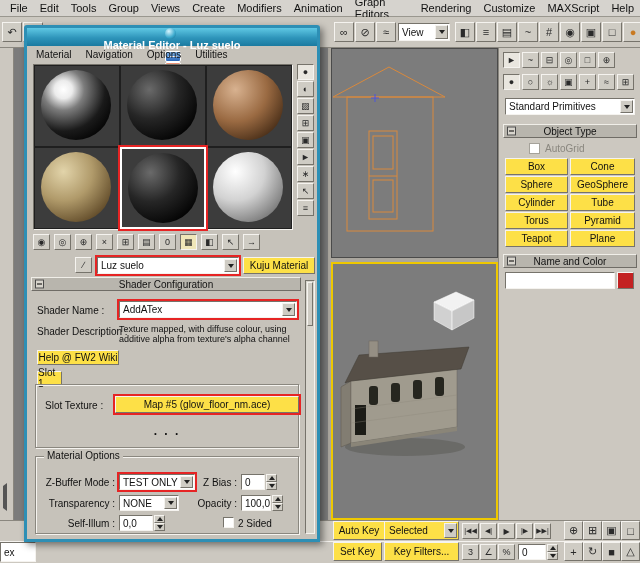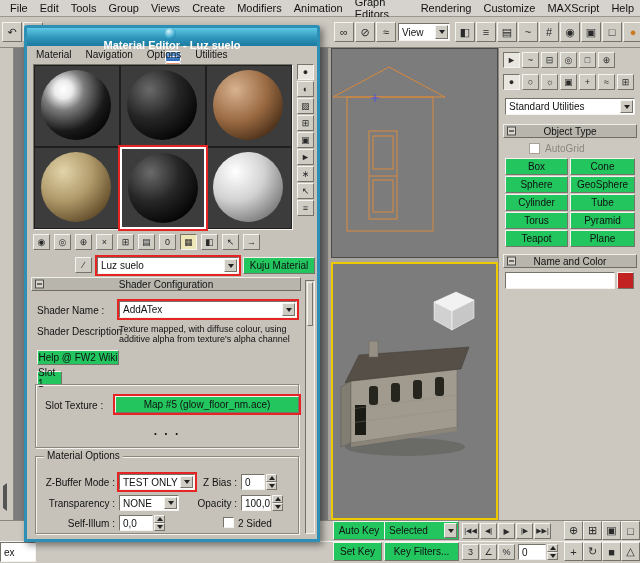--- a/index.html
+++ b/index.html
@@ -2,21 +2,21 @@
 <html><head>
 <meta charset="utf-8">
 <style>
   html,body{margin:0;padding:0;background:#8a8a8a;font-family:"Liberation Sans",sans-serif;}
   .screen{position:relative;width:640px;height:563px;background:#b0aca4;overflow:hidden;font-size:11px;color:#111;}
   .abs{position:absolute;}
   
   .ib{position:absolute;width:20px;height:20px;background:#cfccc4;border:1px solid;border-color:#f5f3ef #76736b #76736b #f5f3ef;display:flex;align-items:center;justify-content:center;font-size:11px;color:#2a2a2a;box-sizing:border-box;}
   .ib.sm{width:17px;height:16px;font-size:9px;}
   .ib.on{background:#e9e6df;border-color:#76736b #f5f3ef #f5f3ef #76736b;}
-  .btn{position:absolute;background:#22c55e;border:1px solid;border-color:#f5f3ef #76736b #76736b #f5f3ef;font-size:10px;display:flex;align-items:center;justify-content:center;box-sizing:border-box;color:#111;}
+  .btn{position:absolute;background:#fde047;border:1px solid;border-color:#f5f3ef #76736b #76736b #f5f3ef;font-size:10px;display:flex;align-items:center;justify-content:center;box-sizing:border-box;color:#111;}
   .field{position:absolute;background:#fff;border:1px solid;border-color:#76736b #f5f3ef #f5f3ef #76736b;font-size:10px;display:flex;align-items:center;padding:0 3px;box-sizing:border-box;overflow:hidden;white-space:nowrap;}
   .sunken{position:absolute;background:#d6d3ce;border:1px solid;border-color:#76736b #f5f3ef #f5f3ef #76736b;font-size:10px;display:flex;align-items:center;padding:0 4px;box-sizing:border-box;white-space:nowrap;overflow:hidden;}
   .ddarrow{position:absolute;right:1px;top:1px;bottom:1px;width:13px;background:#cfccc4;border:1px solid;border-color:#f5f3ef #76736b #76736b #f5f3ef;display:flex;align-items:center;justify-content:center;box-sizing:border-box;}
   .tridown{width:0;height:0;border-left:3px solid transparent;border-right:3px solid transparent;border-top:4px solid #222;}
   .spin{position:absolute;width:11px;height:16px;display:flex;flex-direction:column;}
   .spin>div{flex:1;background:#cfccc4;border:1px solid;border-color:#f5f3ef #76736b #76736b #f5f3ef;display:flex;align-items:center;justify-content:center;box-sizing:border-box;}
   .triup{width:0;height:0;border-left:3px solid transparent;border-right:3px solid transparent;border-bottom:4px solid #222;}
   .tridn{width:0;height:0;border-left:3px solid transparent;border-right:3px solid transparent;border-top:4px solid #222;}
   .lbl{position:absolute;font-size:10px;white-space:nowrap;color:#111;}
   .redbox{box-shadow:0 0 0 2px #e62424;}
@@ -172,21 +172,21 @@
 
     <div class="ib sm on" style="left:4px;top:26px;">●</div>
     <div class="ib sm" style="left:23px;top:26px;">○</div>
     <div class="ib sm" style="left:42px;top:26px;">☼</div>
     <div class="ib sm" style="left:61px;top:26px;">▣</div>
     <div class="ib sm" style="left:80px;top:26px;">+</div>
     <div class="ib sm" style="left:99px;top:26px;">≈</div>
     <div class="ib sm" style="left:118px;top:26px;">⊞</div>
 
     <div class="field" style="left:6px;top:50px;width:130px;height:17px;">
-      <span>Standard Utilities</span>
+      <span>Standard Primitives</span>
       <span class="ddarrow">
           <span class="tridown"></span>
         </span>
     </div>
 
     <div class="rollout" style="left:4px;top:76px;width:134px;height:14px;">
       <span class="minus"></span>
       <span>Object Type</span>
     </div>
 

